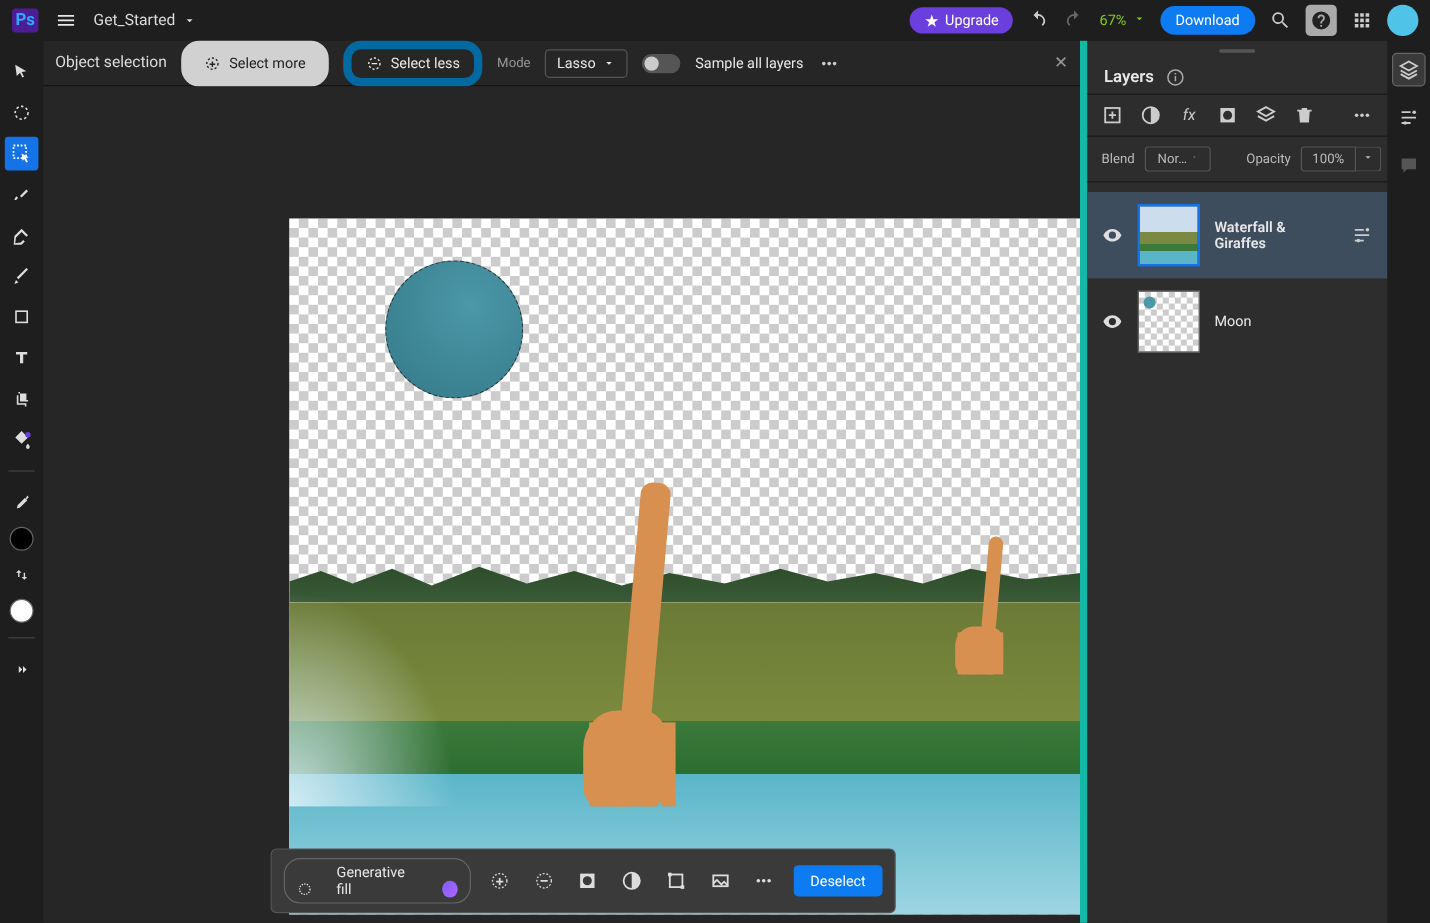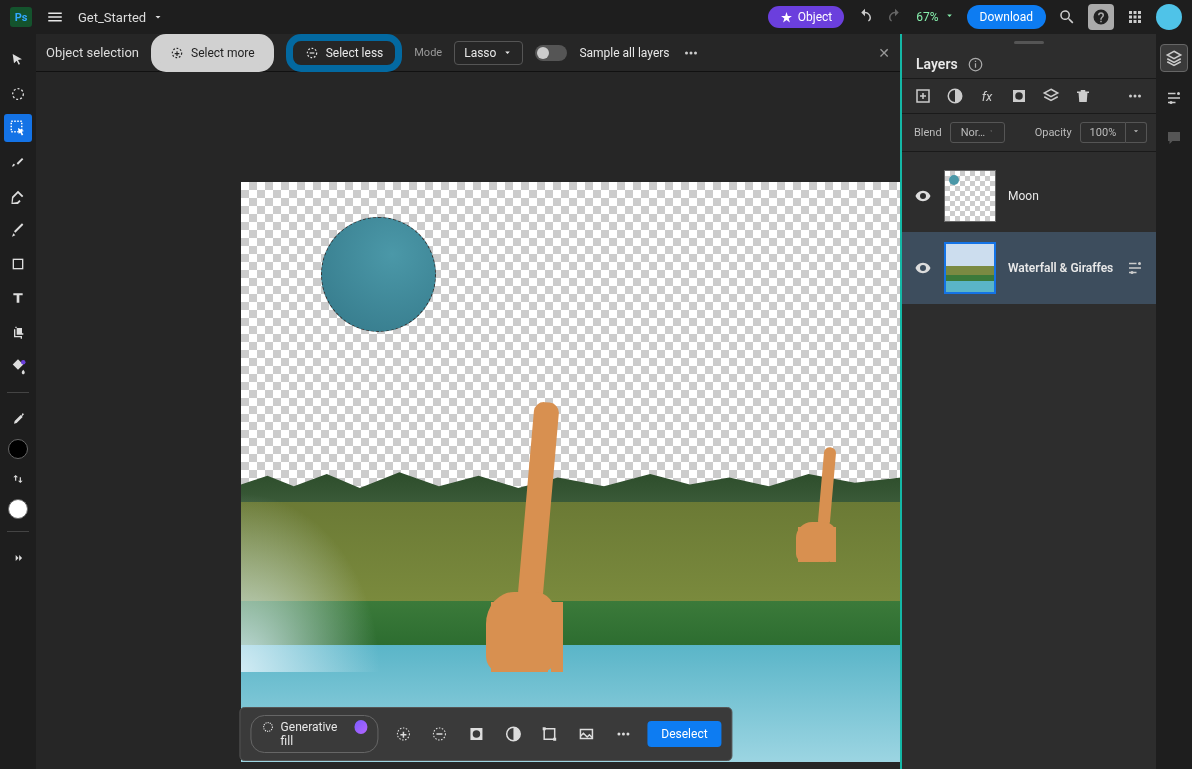--- a/index.html
+++ b/index.html
@@ -1,24 +1,24 @@
 <!DOCTYPE html>
 <html><head>
 <meta charset="utf-8">
 <style>
 *{margin:0;padding:0;box-sizing:border-box;font-family:-apple-system,BlinkMacSystemFont,"Segoe UI",Roboto,sans-serif}
 body{background:#1e1e1e;color:#e8e8e8;width:1192px;height:769px;overflow:hidden;font-size:13px}
 .topbar{height:34px;background:#1e1e1e;display:flex;align-items:center;padding:0 10px;gap:14px}
-.ps-logo{width:22px;height:20px;background:#14532d;border-radius:3px;display:flex;align-items:center;justify-content:center;color:#31a8ff;font-weight:700;font-size:11px}
+.ps-logo{width:22px;height:20px;background:#4c1d95;border-radius:3px;display:flex;align-items:center;justify-content:center;color:#31a8ff;font-weight:700;font-size:14px}
 .icon{width:18px;height:18px;display:inline-flex;align-items:center;justify-content:center}
 .icon svg{width:100%;height:100%;fill:currentColor}
 .top-doc{color:#ddd;display:flex;align-items:center;gap:6px;cursor:pointer}
 .top-right{margin-left:auto;display:flex;align-items:center;gap:12px}
 .upgrade-btn{background:#6b3fdd;border-radius:14px;padding:4px 12px;display:flex;align-items:center;gap:5px;color:#fff;font-size:12px;cursor:pointer}
-.zoom{display:flex;align-items:flex-start;gap:5px;color:#86efac;cursor:pointer;font-size:12px}
+.zoom{display:flex;align-items:flex-start;gap:5px;color:#84cc16;cursor:pointer;font-size:12px}
 .download-btn{background:#0d7cf2;border-radius:14px;padding:5px 13px;color:#fff;font-size:12px;cursor:pointer}
 .help-box{width:26px;height:26px;background:#aaa;border-radius:4px;display:flex;align-items:center;justify-content:center;color:#222;cursor:pointer}
 .avatar{width:26px;height:26px;border-radius:50%;background:#4fc3e8;cursor:pointer}
 .options-bar{height:38px;background:#262626;display:flex;align-items:center;padding:0 10px;gap:12px;border-bottom:1px solid #111;position:absolute;left:36px;right:292px;top:34px}
 .opt-label{color:#ddd;font-size:13px}
 .chip{border:7px solid #0369a1;border-radius:15px;padding:5px 12px;display:flex;align-items:center;gap:7px;cursor:pointer;font-size:12px}
 .chip.active{background:#d1d1d1;color:#222;border-color:#d1d1d1}
 .mode-sel{border:1px solid #555;border-radius:4px;padding:4px 9px;display:flex;align-items:center;gap:6px;cursor:pointer;font-size:12px}
 .toggle{width:32px;height:16px;background:#555;border-radius:8px;position:relative;cursor:pointer}
 .toggle::after{content:"";position:absolute;left:2px;top:2px;width:12px;height:12px;background:#ccc;border-radius:50%}
@@ -38,30 +38,30 @@
 .ground{position:absolute;bottom:0;left:0;right:0;height:260px;background:linear-gradient(#6b7a35 0%,#7a8a3d 38%,#3b7a3a 38%,#2d6d30 55%,#5ab5c8 55%,#9cd5e2 100%)}
 .trees{position:absolute;bottom:260px;left:0;right:0;height:35px;background:linear-gradient(#2a4a28,#3a5a38);clip-path:polygon(0 100%,0 50%,4% 25%,8% 55%,13% 20%,18% 60%,24% 15%,30% 55%,36% 25%,42% 60%,48% 30%,55% 55%,62% 20%,68% 50%,74% 30%,80% 55%,86% 20%,93% 45%,100% 30%,100% 100%)}
 .giraffe1{position:absolute;left:225px;bottom:90px;width:130px;height:320px}
 .giraffe2{position:absolute;right:45px;bottom:200px;width:70px;height:130px}
 .gbody{position:absolute;bottom:0;left:20px;width:70px;height:80px;background:#d89050;border-radius:40% 30% 20% 20%}
 .gneck{position:absolute;bottom:70px;left:60px;width:25px;height:200px;background:#d89050;transform:rotate(5deg);border-radius:10px}
 .gleg{position:absolute;bottom:0;width:12px;height:70px;background:#d89050}
 .waterfall-mist{position:absolute;bottom:90px;left:0;width:140px;height:180px;background:radial-gradient(ellipse at bottom left,rgba(220,240,248,0.9),transparent 70%)}
 
 .ctx-bar{position:absolute;bottom:8px;left:50%;transform:translateX(-50%);background:#3a3a3a;border-radius:5px;padding:7px 10px;display:flex;align-items:center;gap:12px;border:1px solid #555}
-.ctx-chip{border:1px solid #666;border-radius:14px;padding:4px 10px;display:flex;align-items:flex-start;gap:6px;cursor:pointer;font-size:12px}
+.ctx-chip{border:1px solid #666;border-radius:14px;padding:4px 10px;display:flex;align-items:flex-end;gap:20px;cursor:pointer;font-size:12px}
 .ctx-icon{width:26px;height:26px;display:flex;align-items:center;justify-content:center;cursor:pointer;color:#ddd;border-radius:3px}
 .deselect-btn{background:#0d7cf2;border-radius:4px;padding:6px 14px;color:#fff;font-size:12px;cursor:pointer}
 .sparkle{width:14px;height:14px;background:linear-gradient(135deg,#7b5cff,#b565ff);border-radius:50%;display:inline-block}
 
 .right-rails{width:36px;background:#1e1e1e;display:flex;flex-direction:column;align-items:center;padding-top:10px;gap:12px;position:absolute;right:0;top:0;bottom:0}
 .rail-btn{width:28px;height:28px;display:flex;align-items:center;justify-content:center;border-radius:4px;cursor:pointer;color:#ccc}
 .rail-btn.active{background:#3a3a3a;border:1px solid #666}
 
-.layers-panel{width:256px;background:#2d2d2d;position:absolute;right:36px;top:0;bottom:0;border-left:2px solid #14b8a6}
+.layers-panel{width:256px;background:#2d2d2d;position:absolute;right:36px;top:0;bottom:0;border-left:6px solid #14b8a6}
 .panel-handle{height:16px;display:flex;align-items:center;justify-content:center}
 .panel-handle::before{content:"";width:30px;height:3px;background:#555;border-radius:2px}
 .panel-header{padding:6px 14px;display:flex;align-items:center;gap:10px;border-bottom:1px solid #1a1a1a}
 .panel-title{font-size:14px;font-weight:600}
 .layer-tools{padding:8px 12px;display:flex;align-items:flex-end;gap:14px;border-bottom:1px solid #1a1a1a;color:#ccc}
 .layer-tools .icon{cursor:pointer}
 .blend-row{padding:8px 12px;display:flex;align-items:center;gap:8px;font-size:11px;color:#bbb;border-bottom:1px solid #1a1a1a}
 .blend-sel{border:1px solid #555;border-radius:3px;padding:3px 10px;display:flex;align-items:flex-start;gap:4px;cursor:pointer;min-width:55px;font-size:11px;justify-content:space-between}
 .op-sel{border:1px solid #555;border-radius:3px 0 0 3px;padding:3px 9px;cursor:pointer;font-size:11px}
 .op-sel-arr{border:1px solid #555;border-left:0;border-radius:0 3px 3px 0;padding:3px 5px;cursor:pointer}
@@ -94,21 +94,21 @@
         </svg>
       </span>
   </div>
   <div class="top-right">
     <div class="upgrade-btn">
       <span class="icon" style="width:13px;height:13px">
           <svg viewBox="0 0 24 24">
             <path d="M12 2l2.4 7.4H22l-6 4.4 2.3 7.2L12 16.8 5.7 21l2.3-7.2-6-4.4h7.6z"></path>
           </svg>
         </span>
-      <span>Object</span>
+      <span>Upgrade</span>
     </div>
     <span class="icon" style="color:#ccc">
         <svg viewBox="0 0 24 24">
           <path d="M12 5V1L7 6l5 5V7c3 0 6 2 6 6 0 1-1 3-2 4l1 1c2-1 3-3 3-5 0-4-4-8-8-8z"></path>
         </svg>
       </span>
     <span class="icon" style="color:#666">
         <svg viewBox="0 0 24 24">
           <path d="M12 5V1l5 5-5 5V7c-3 0-6 2-6 6 0 1 1 3 2 4l-1 1c-2-1-3-3-3-5 0-4 4-8 8-8z"></path>
         </svg>
@@ -425,40 +425,40 @@
       <div style="display:flex">
         <div class="op-sel"><span>100%</span></div>
         <div class="op-sel-arr"><span class="icon" style="width:10px;height:10px">
               <svg viewBox="0 0 24 24">
                 <path d="M7 10l5 5 5-5z" fill="currentColor"></path>
               </svg>
             </span></div>
       </div>
     </div>
     <div class="layer-list">
-      <div class="layer">
-        <span class="icon layer-eye">
-            <svg viewBox="0 0 24 24" width="16" height="16">
-              <path d="M12 5c-5 0-9 4-10 7 1 3 5 7 10 7s9-4 10-7c-1-3-5-7-10-7zm0 11a4 4 0 110-8 4 4 0 010 8z" fill="currentColor"></path>
-            </svg>
-          </span>
-        <div class="layer-thumb thumb-moon"></div>
-        <span class="layer-name">Moon</span>
-      </div>
       <div class="layer selected">
         <span class="icon layer-eye">
             <svg viewBox="0 0 24 24" width="16" height="16">
               <path d="M12 5c-5 0-9 4-10 7 1 3 5 7 10 7s9-4 10-7c-1-3-5-7-10-7zm0 11a4 4 0 110-8 4 4 0 010 8z" fill="currentColor"></path>
             </svg>
           </span>
         <div class="layer-thumb thumb-scene"></div>
         <span class="layer-name" style="font-weight:600">Waterfall &amp; Giraffes</span>
         <span class="icon layer-opts">
             <svg viewBox="0 0 24 24" width="16" height="16">
               <path d="M4 6h10M4 12h16M4 18h10" stroke="currentColor" stroke-width="2"></path>
               <circle cx="18" cy="6" r="2" fill="currentColor"></circle>
               <circle cx="8" cy="18" r="2" fill="currentColor"></circle>
             </svg>
           </span>
       </div>
+      <div class="layer">
+        <span class="icon layer-eye">
+            <svg viewBox="0 0 24 24" width="16" height="16">
+              <path d="M12 5c-5 0-9 4-10 7 1 3 5 7 10 7s9-4 10-7c-1-3-5-7-10-7zm0 11a4 4 0 110-8 4 4 0 010 8z" fill="currentColor"></path>
+            </svg>
+          </span>
+        <div class="layer-thumb thumb-moon"></div>
+        <span class="layer-name">Moon</span>
+      </div>
     </div>
   </div>
 </div>
 
 </body></html>

